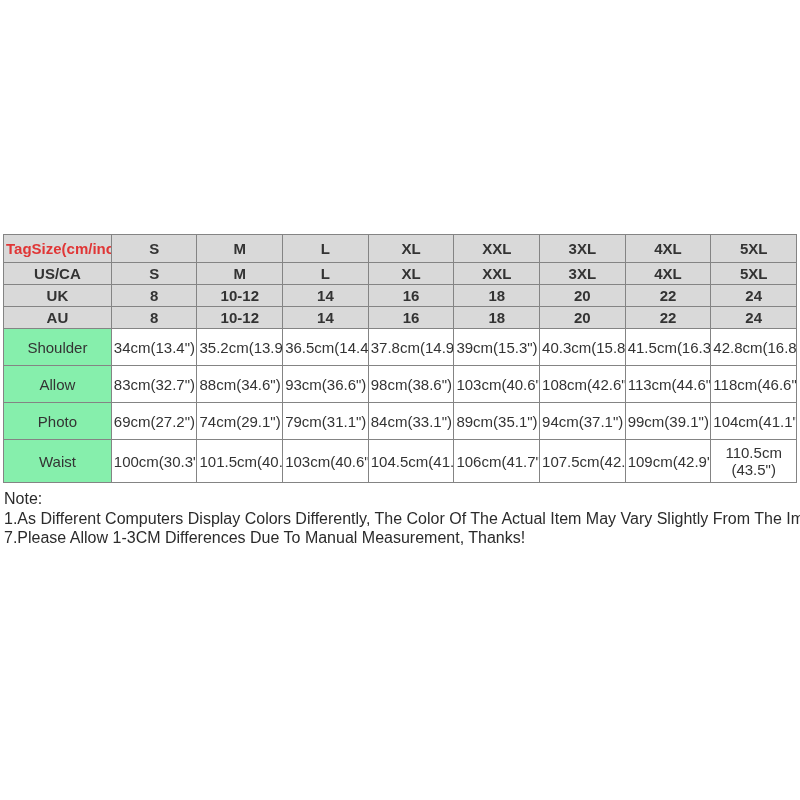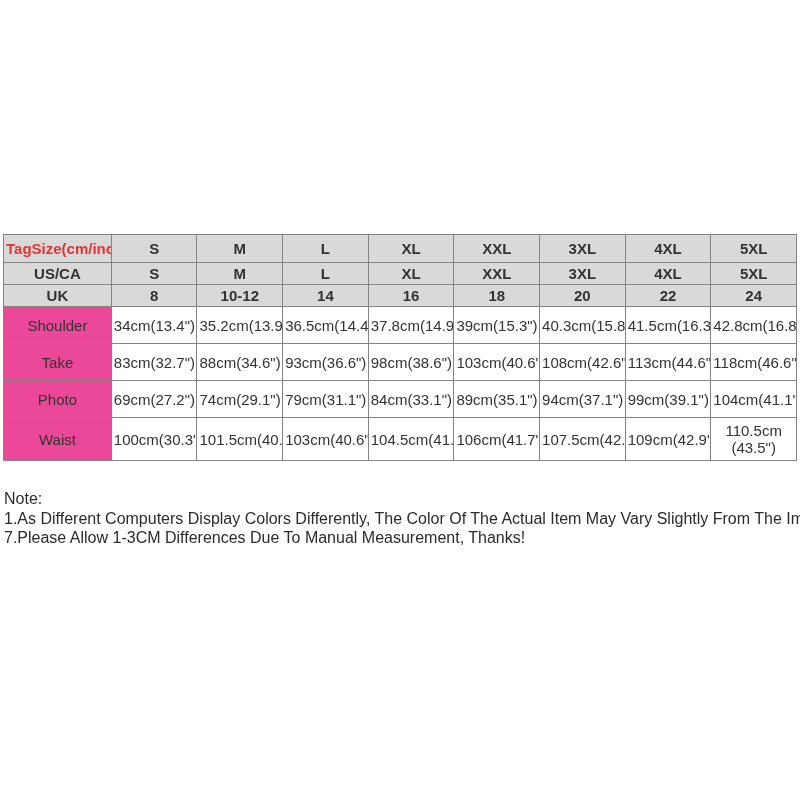--- a/index.html
+++ b/index.html
@@ -42,21 +42,21 @@
   tr.r-length { height: 43px; }
   tr.shaded td { background: #d9d9d9; }
   tr.r-header td, tr.r-size td { font-weight: bold; }
   td.label-cell { background: #d9d9d9; }
   td.tag-label {
     color: #e03636;
     font-size: 14.5px;
     font-weight: bold;
   }
   tr.r-meas td, tr.r-length td { background: #ffffff; font-weight: normal; }
-  tr.r-meas td.label-cell, tr.r-length td.label-cell { background: #ec4899; }
+  tr.r-meas td.label-cell, tr.r-length td.label-cell { background: #86efac; }
   .notes {
     position: absolute;
     top: 489px;
     left: 4px;
     width: 792px;
     font-size: 16px;
     line-height: 19.5px;
     color: #2b2b2b;
   }
   .notes div { white-space: nowrap; }
@@ -104,33 +104,44 @@
         <td class="label-cell">UK</td>
         <td>8</td>
         <td>10-12</td>
         <td>14</td>
         <td>16</td>
         <td>18</td>
         <td>20</td>
         <td>22</td>
         <td>24</td>
       </tr>
+      <tr class="r-size shaded">
+        <td class="label-cell">AU</td>
+        <td>8</td>
+        <td>10-12</td>
+        <td>14</td>
+        <td>16</td>
+        <td>18</td>
+        <td>20</td>
+        <td>22</td>
+        <td>24</td>
+      </tr>
       <tr class="r-meas">
         <td class="label-cell">Shoulder</td>
         <td>34cm(13.4")</td>
         <td>35.2cm(13.9")</td>
         <td>36.5cm(14.4")</td>
         <td>37.8cm(14.9")</td>
         <td>39cm(15.3")</td>
         <td>40.3cm(15.8")</td>
         <td>41.5cm(16.3")</td>
         <td>42.8cm(16.8")</td>
       </tr>
       <tr class="r-meas">
-        <td class="label-cell">Take</td>
+        <td class="label-cell">Allow</td>
         <td>83cm(32.7")</td>
         <td>88cm(34.6")</td>
         <td>93cm(36.6")</td>
         <td>98cm(38.6")</td>
         <td>103cm(40.6")</td>
         <td>108cm(42.6")</td>
         <td>113cm(44.6")</td>
         <td>118cm(46.6")</td>
       </tr>
       <tr class="r-meas">

